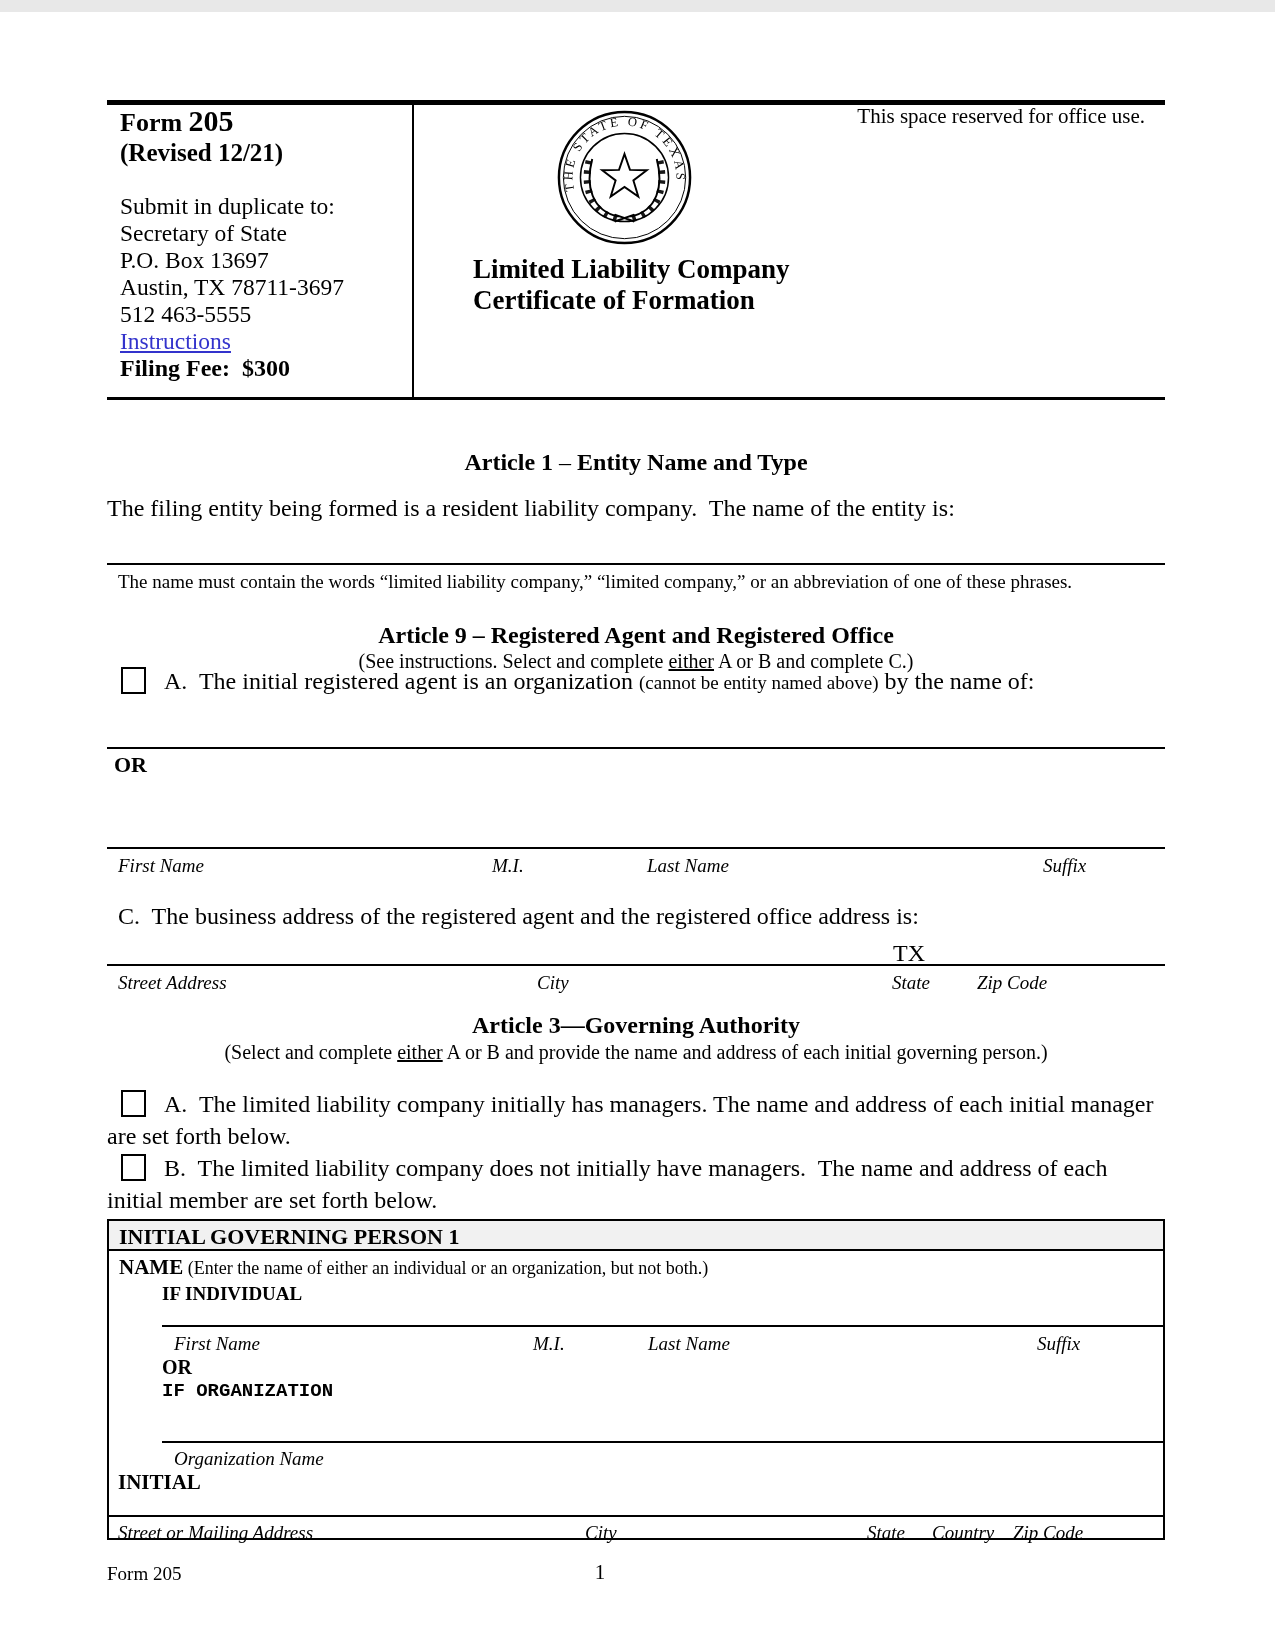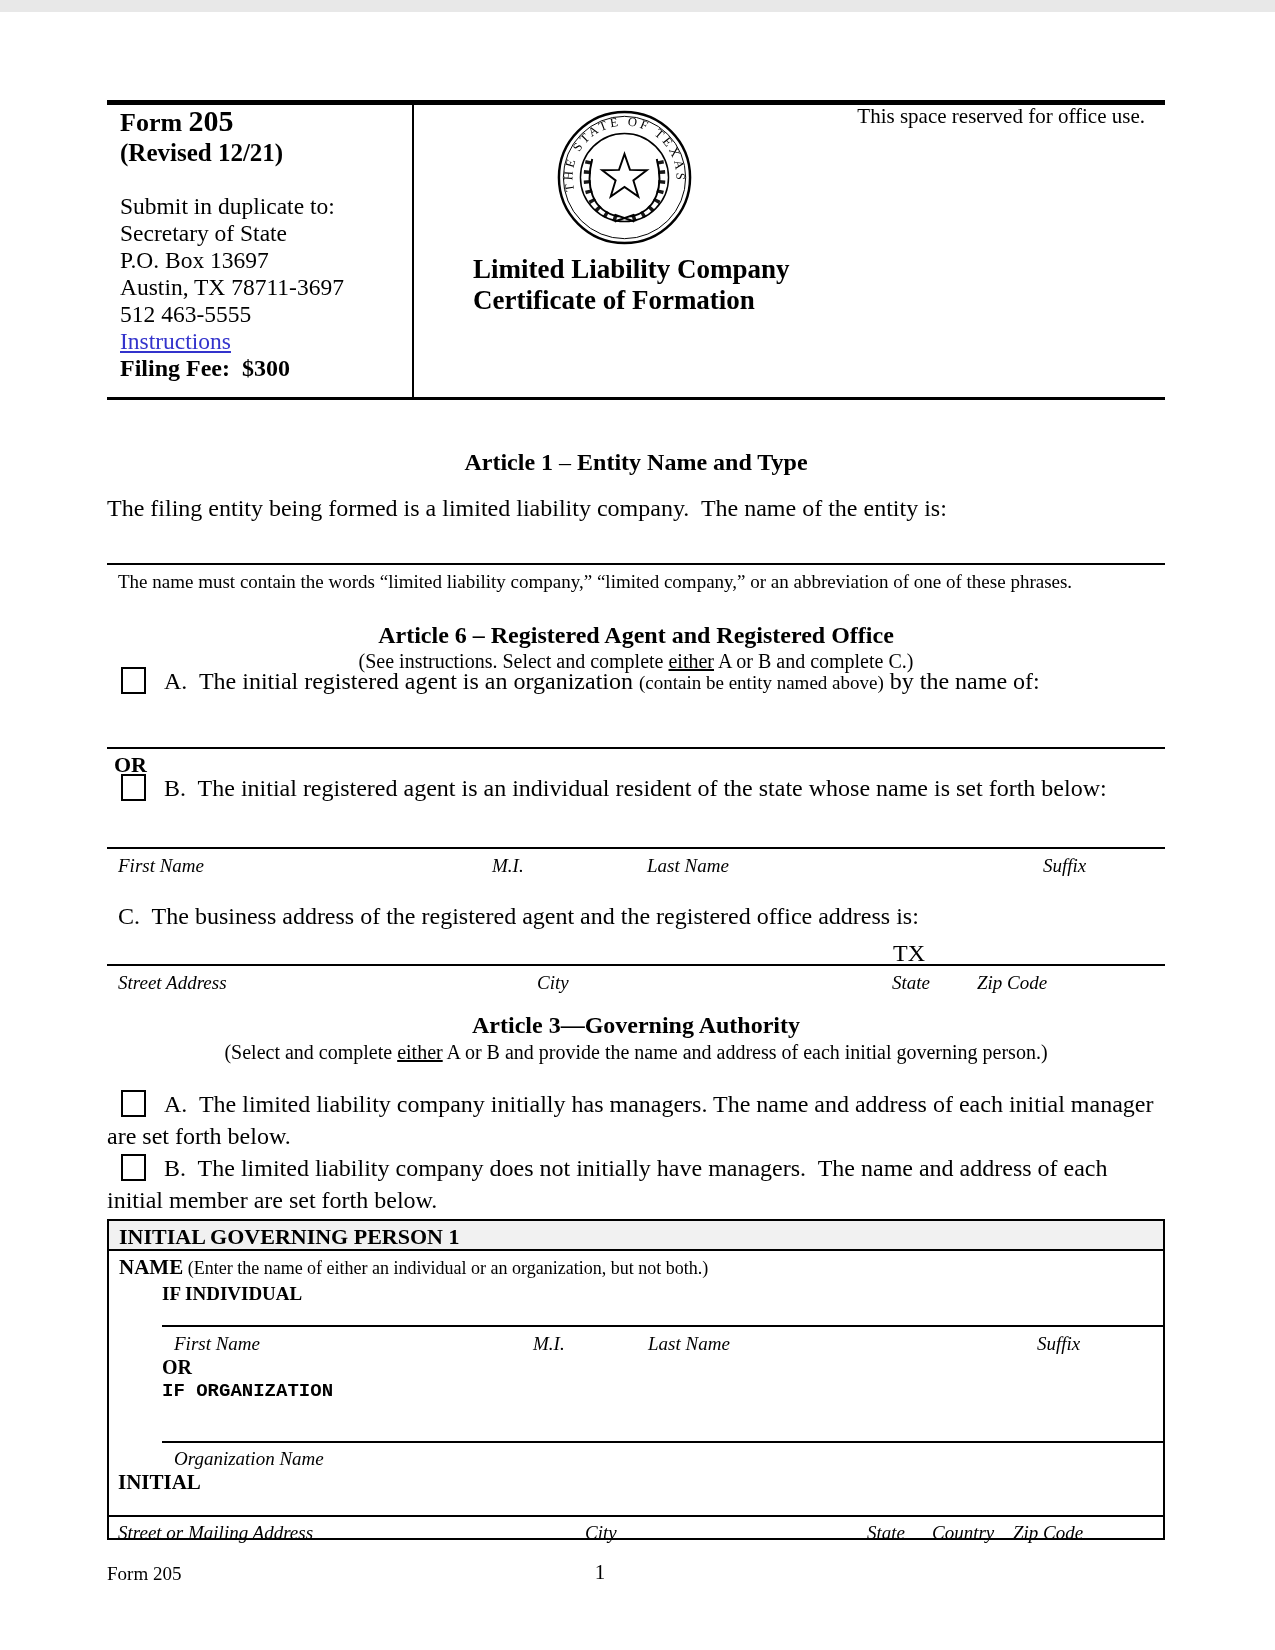--- a/index.html
+++ b/index.html
@@ -79,38 +79,35 @@
 
   <div class="titles">
     <div data-bind="header.center.title_line2">Limited Liability Company</div>
     <div data-bind="header.center.title_line1">Certificate of Formation</div>
   </div>
 
   <div class="office" data-bind="header.office_use">This space reserved for office use.</div>
 
   <div class="heading" style="top:437px;"><b data-bind="article1.heading_bold1">Article 1 </b><span style="font-weight:normal;" data-bind="article1.heading_dash">– </span><b data-bind="article1.heading_bold2">Entity Name and Type</b></div>
 
-  <div class="abs body-text" style="left:107px;top:481px;width:1058px;" data-bind="article1.intro">The filing entity being formed is a limited liability company.  The name of the entity is:</div>
+  <div class="abs body-text" style="left:107px;top:481px;width:1058px;" data-bind="article1.intro">The filing entity being formed is a resident liability company.  The name of the entity is:</div>
 
   <div class="fline" style="left:107px;top:551px;width:1058px;"><span data-bind="article1.entity_name_value"></span></div>
   <div class="abs small-text" style="left:118px;top:559px;width:1040px;" data-bind="article1.note">The name must contain the words “limited liability company,” “limited company,” or an abbreviation of one of these phrases.</div>
 
-  <div class="heading" style="top:610px;" data-bind="article2.heading">Article 6 – Registered Agent and Registered Office</div>
+  <div class="heading" style="top:610px;" data-bind="article2.heading">Article 9 – Registered Agent and Registered Office</div>
   <div class="subheading" style="top:638px;"><span data-bind="article2.sub_pre">(See instructions. Select and complete </span><span class="uline" data-bind="article2.sub_underlined">either</span><span data-bind="article2.sub_post"> A or B and complete C.)</span></div>
 
   <div class="opt-row" style="top:655px;">
-    <span class="cb"></span><span data-bind="article2.option_a.text_pre">A.  The initial registered agent is an organization </span><span class="small-text" data-bind="article2.option_a.text_small">(contain be entity named above)</span><span data-bind="article2.option_a.text_post"> by the name of:</span>
+    <span class="cb"></span><span data-bind="article2.option_a.text_pre">A.  The initial registered agent is an organization </span><span class="small-text" data-bind="article2.option_a.text_small">(cannot be entity named above)</span><span data-bind="article2.option_a.text_post"> by the name of:</span>
   </div>
 
   <div class="fline" style="left:107px;top:735px;width:1058px;"><span data-bind="article2.org_name_value"></span></div>
   <div class="abs" style="left:114px;top:740px;font-size:22px;font-weight:bold;" data-bind="article2.or_label">OR</div>
 
-  <div class="opt-row" style="top:762px;">
-    <span class="cb"></span><span data-bind="article2.option_b.text">B.  The initial registered agent is an individual resident of the state whose name is set forth below:</span>
-  </div>
 
   <div class="fline" style="left:107px;top:835px;width:1058px;"></div>
   <div class="abs" style="left:107px;top:843px;width:1058px;height:26px;">
     <span class="lbl" style="left:11px;" data-bind="article2.name_labels.first">First Name</span>
     <span class="lbl" style="left:385px;" data-bind="article2.name_labels.mi">M.I.</span>
     <span class="lbl" style="left:540px;" data-bind="article2.name_labels.last">Last Name</span>
     <span class="lbl" style="left:936px;" data-bind="article2.name_labels.suffix">Suffix</span>
   </div>
 
   <div class="abs body-text" style="left:118px;top:889px;width:1040px;" data-bind="article2.option_c">C.  The business address of the registered agent and the registered office address is:</div>

